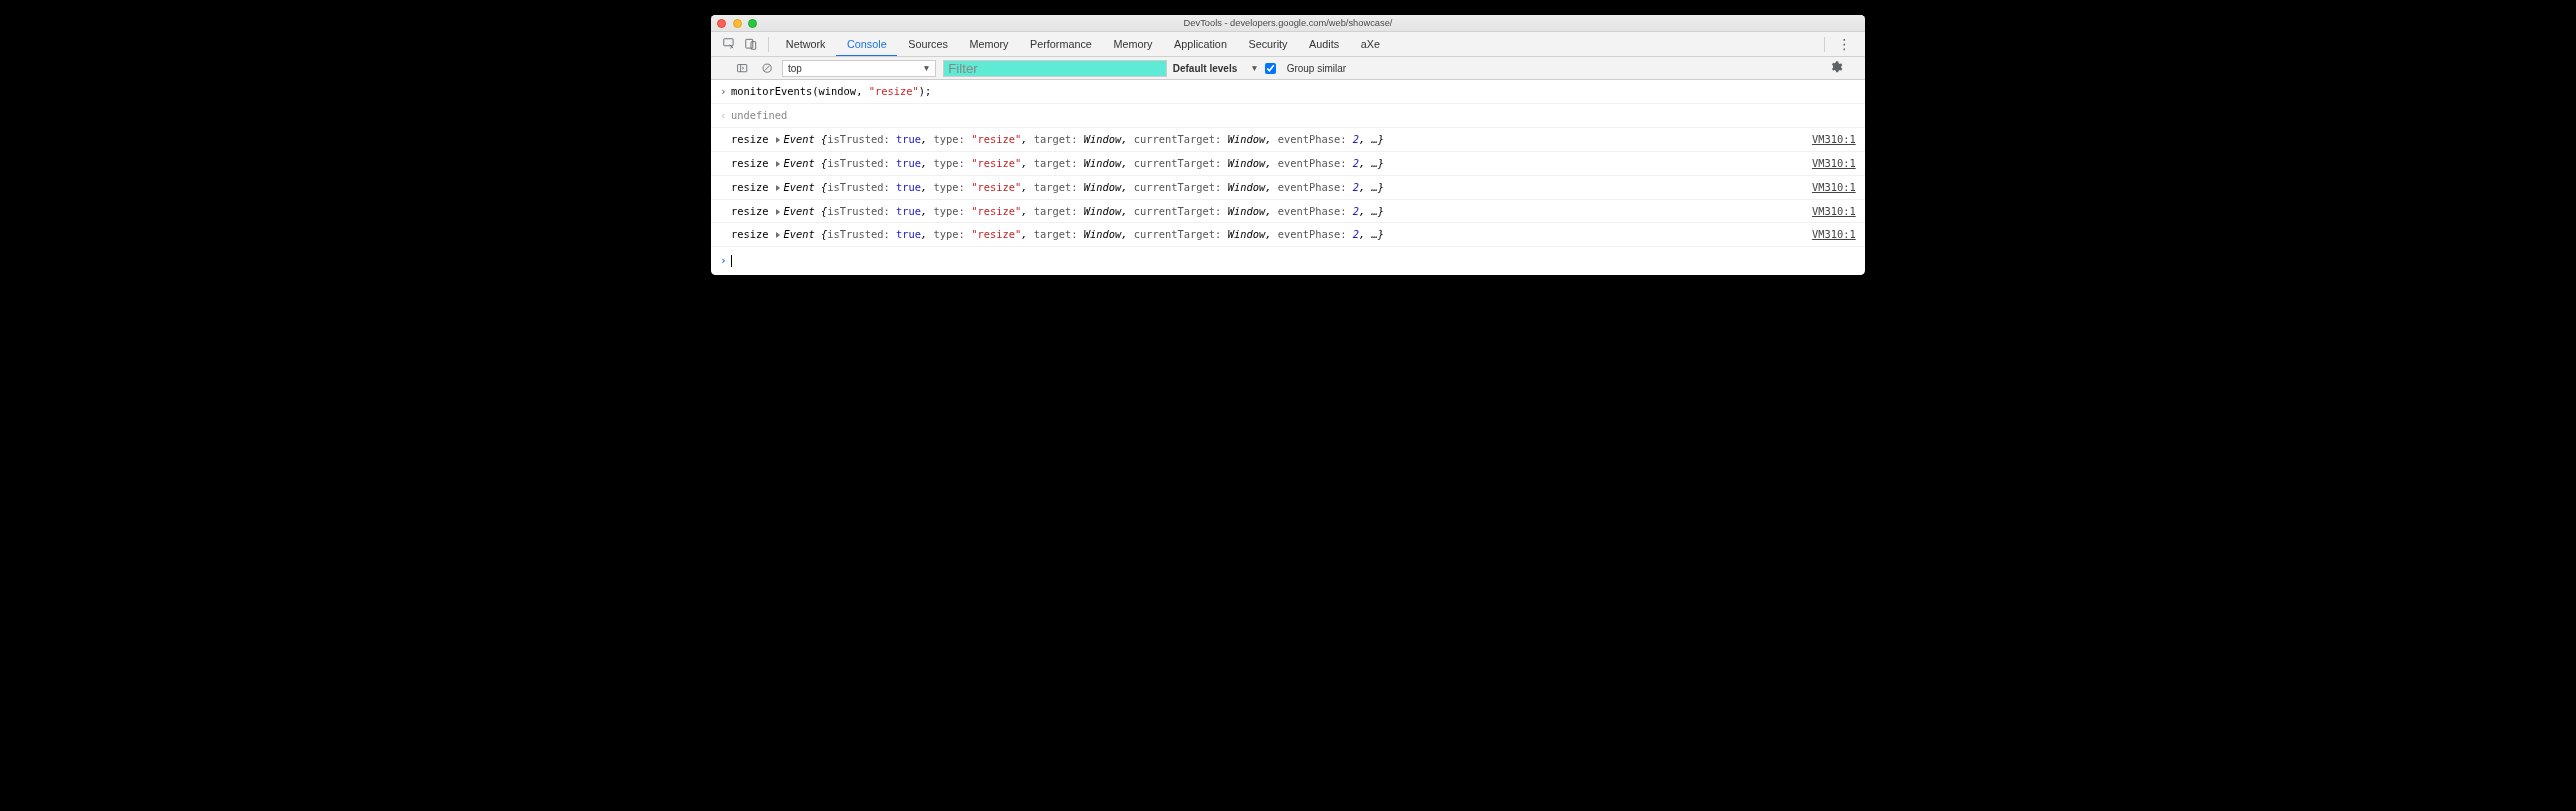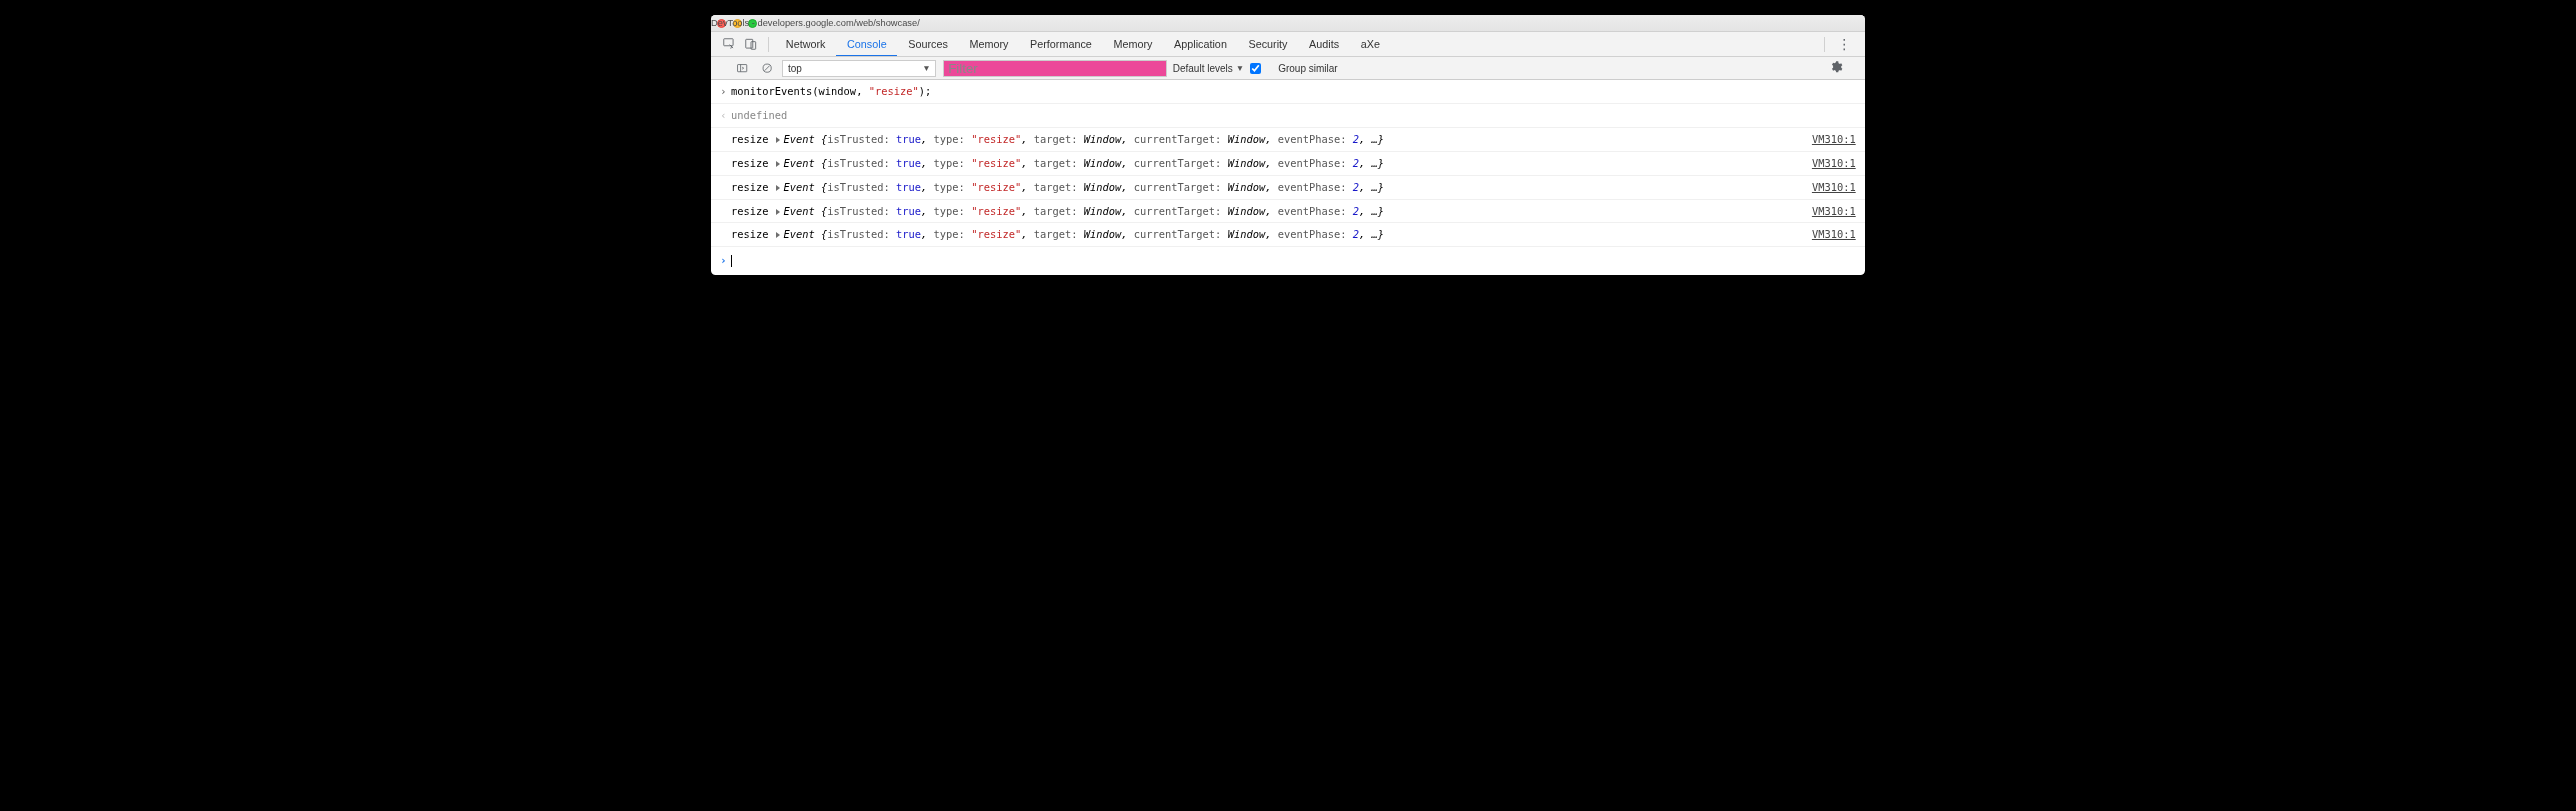--- a/index.html
+++ b/index.html
@@ -29,21 +29,21 @@
     position: relative;
     padding: 0 6.2px;
   }
   .tl-buttons { display: flex; gap: 6.2px; }
   .tl-btn { width: 9.3px; height: 9.3px; border-radius: 50%; }
   .tl-close   { background:#ff5f57; border:0.8px solid #e0443e; }
   .tl-min     { background:#ffbd2e; border:0.8px solid #dea123; }
   .tl-zoom    { background:#28c940; border:0.8px solid #1aab29; }
   .titlebar-title {
     position: absolute; left: 0; right: 0;
-    text-align: left; font-size: 9.3px; color:#4a4a4a;
+    text-align: center; font-size: 9.3px; color:#4a4a4a;
   }
   
   .tabstrip {
     height: 25px;
     background:#f3f3f3;
     border-bottom:0.8px solid #d0d0d0;
     display:flex; align-items:center;
     padding: 0 7.7px;
   }
   .dev-icon-btn {
@@ -75,29 +75,29 @@
   .ctb-icon { width:18.5px; height:18.5px; display:flex; align-items:center; justify-content:center; cursor:pointer; color:#5f6368;}
   .ctb-icon svg { width:12.3px; height:12.3px; stroke:#5f6368; fill:none; stroke-width:1.6;}
   .ctx-select {
     background:#fff; border:0.8px solid #ccc; height:17px;
     padding:0 4.6px; min-width:154px;
     display:flex; align-items:center; justify-content:space-between;
     cursor:pointer;
   }
   .ctx-select .arrow { color:#555; font-size:8.5px; }
   .filter-input {
-    background:#ec4899; border:0.8px solid #ccc; height:17px;
+    background:#5eead4; border:0.8px solid #ccc; height:17px;
     width:224px; padding:0 4.6px; color:#333;
   }
   .filter-input::placeholder { color:#888; }
   .levels {
-    display:flex; align-items:center; gap:3px; cursor:pointer; color:#333;
+    display:flex; align-items:center; gap:13px; cursor:pointer; color:#333;font-weight:bold;
   }
   .levels .arrow{ font-size:8.5px; color:#555;}
-  .chk { display:flex; align-items:flex-end; gap:17px; cursor:pointer; }
+  .chk { display:flex; align-items:flex-end; gap:11px; cursor:pointer; }
   .chk input { width:10.8px; height:10.8px; }
   .console-toolbar .spacer{flex:1;}
   .gear { cursor:pointer; color:#5f6368; }
   .gear svg{ width:14px; height:14px; fill:#5f6368;}
   
   .console-body {
     font-family: Menlo, Consolas, monospace;
     font-size: 10.4px;
     line-height: 1.6;
   }

